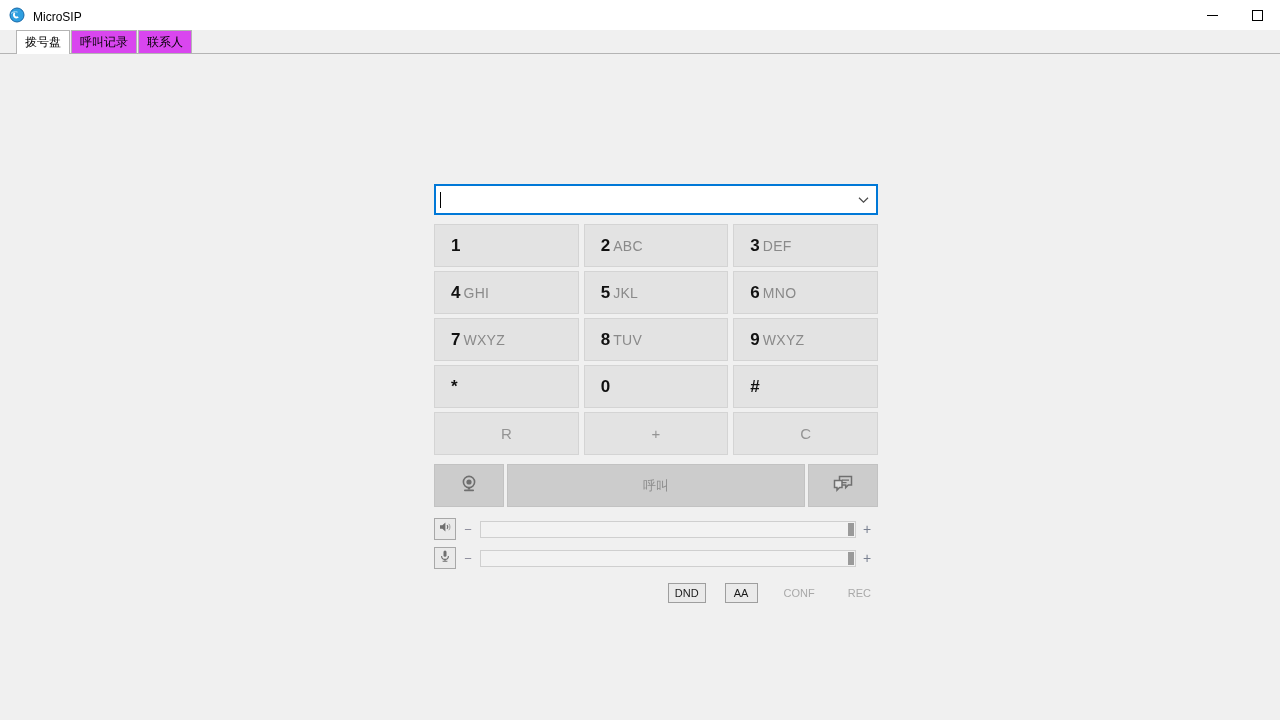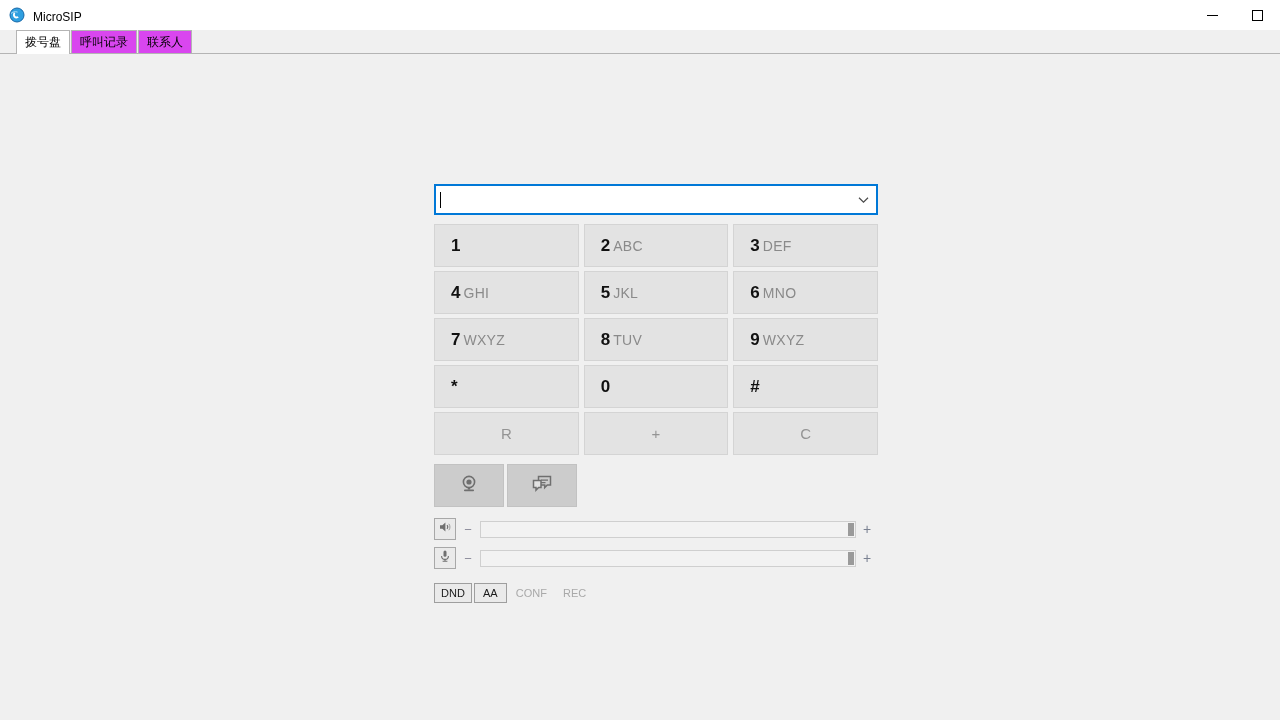--- a/index.html
+++ b/index.html
@@ -248,22 +248,22 @@
     right: 1px;
     top: 1px;
     width: 6px;
     height: 13px;
     background: #9a9a9a;
   }
 
   
   .togglerow {
     display: flex;
-    justify-content: flex-start;
-    gap: 2px;
+    justify-content: flex-end;
+    gap: 19px;
     margin-top: 14px;
   }
   .toggle {
     height: 20px;
     min-width: 33px;
     padding: 0 6px;
     box-sizing: border-box;
     display: flex;
     align-items: center;
     justify-content: center;
@@ -392,20 +392,23 @@
     <div class="act-side">
       <span>
         <svg width="20" height="20" viewBox="0 0 20 20">
           <circle cx="10" cy="8" r="5.6" fill="none" stroke="#6f6f6f" stroke-width="1.6"></circle>
           <circle cx="10" cy="8" r="2.6" fill="#6f6f6f"></circle>
           <rect x="8.8" y="13.4" width="2.4" height="2.2" fill="#6f6f6f"></rect>
           <rect x="5" y="15.4" width="10" height="1.8" rx="0.8" fill="#6f6f6f"></rect>
         </svg>
       </span>
     </div>
+    <div class="act-call">
+      <span>呼叫</span>
+    </div>
     <div class="act-side">
       <span>
         <svg width="22" height="20" viewBox="0 0 22 20">
           <path d="M7.5 2.5h12v8.5h-3.2l-2.6 2.6v-2.6H7.5z" fill="none" stroke="#6f6f6f" stroke-width="1.5"></path>
           <path d="M10 6.2h7M10 8.6h4.5" stroke="#6f6f6f" stroke-width="1.2"></path>
           <path d="M2.5 6.5h7.5v7h-2.4l-2.6 2.6v-2.6H2.5z" fill="#e2e2e2" stroke="#6f6f6f" stroke-width="1.5"></path>
         </svg>
       </span>
     </div>
   </div>

